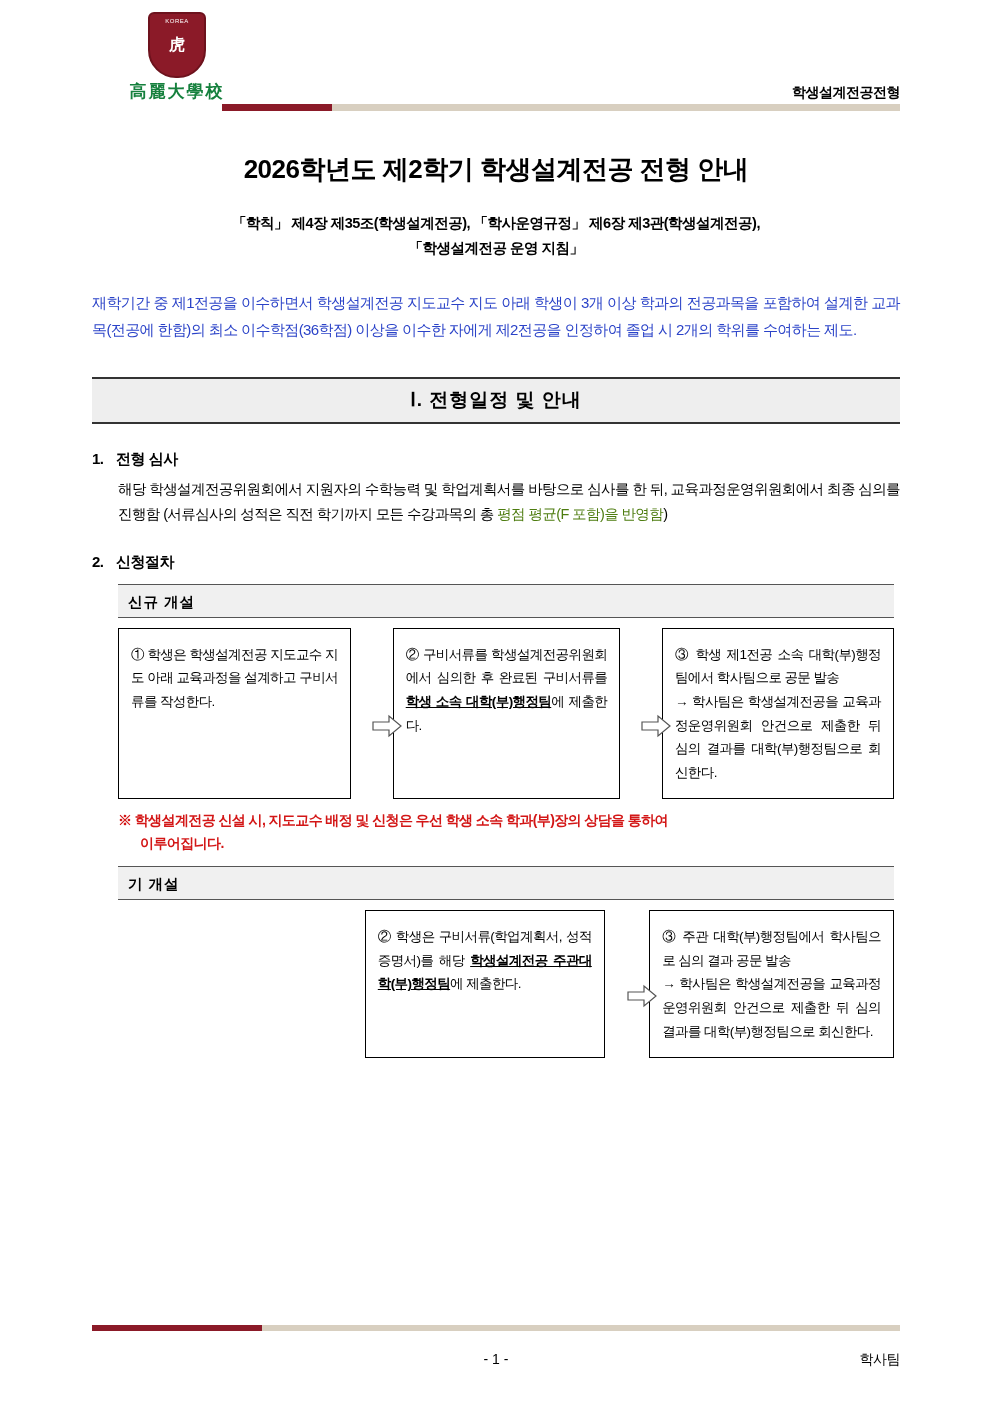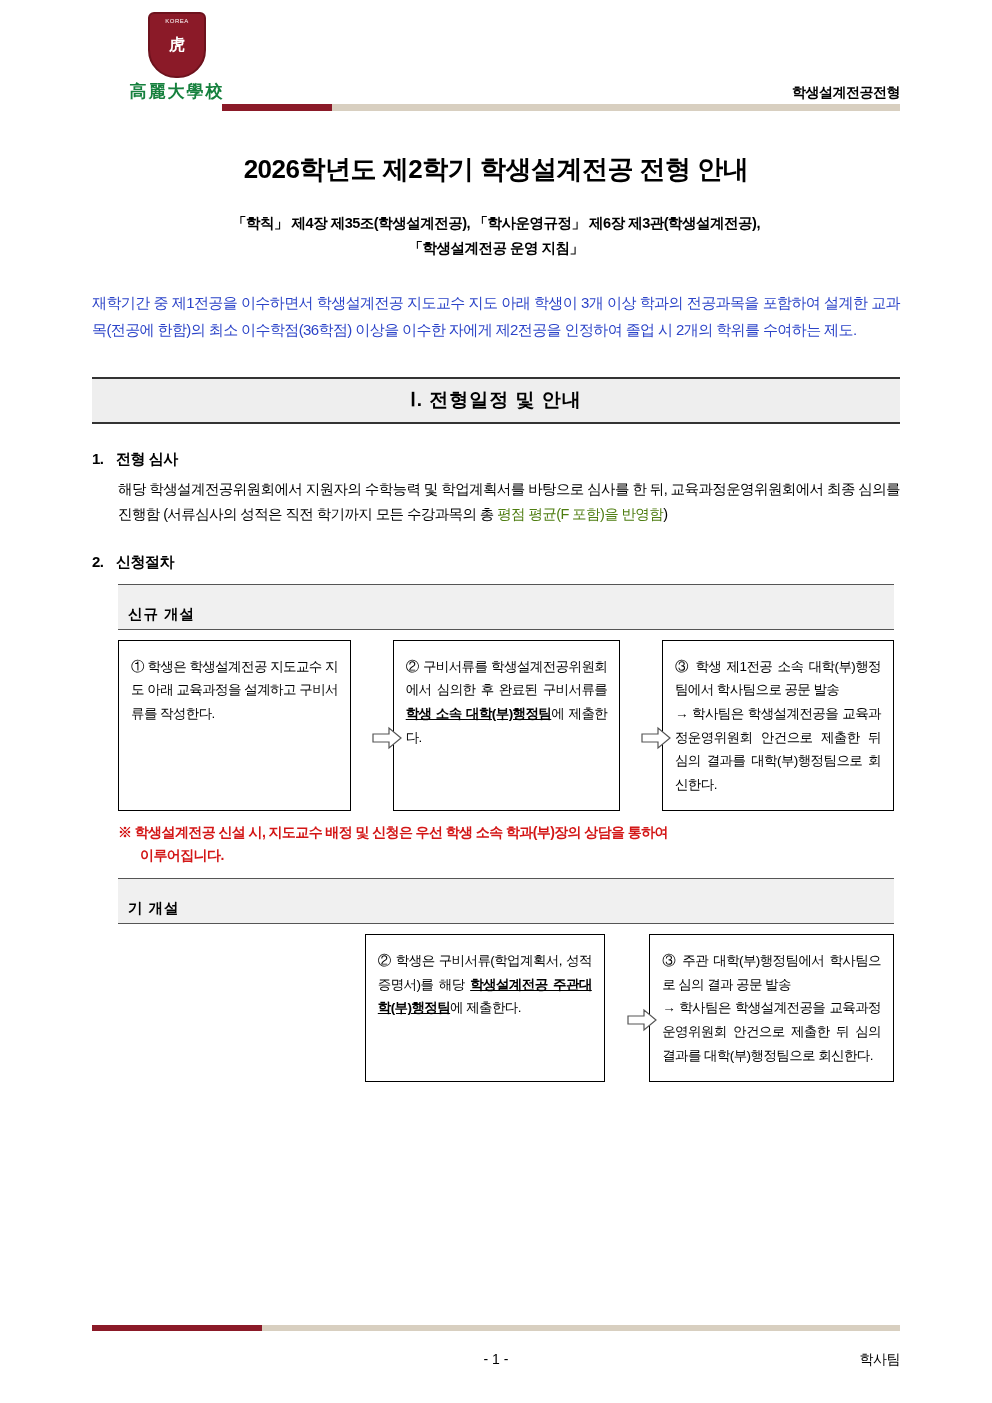--- a/index.html
+++ b/index.html
@@ -170,21 +170,21 @@
     margin-top: 12px;
     margin-left: 26px;
     margin-right: 6px;
   }
   .band {
     border-top: 1.5px solid #555;
     border-bottom: 1.5px solid #555;
     background: #f0f0f0;
     font-size: 14.5px;
     font-weight: bold;
-    padding: 20px 10px 5px;
+    padding: 8px 10px 5px;
     letter-spacing: 1px;
   }
   .flow-row {
     display: flex;
     align-items: stretch;
     margin-top: 10px;
   }
   .flow-box {
     border: 1.3px solid #000;
     box-sizing: border-box;

